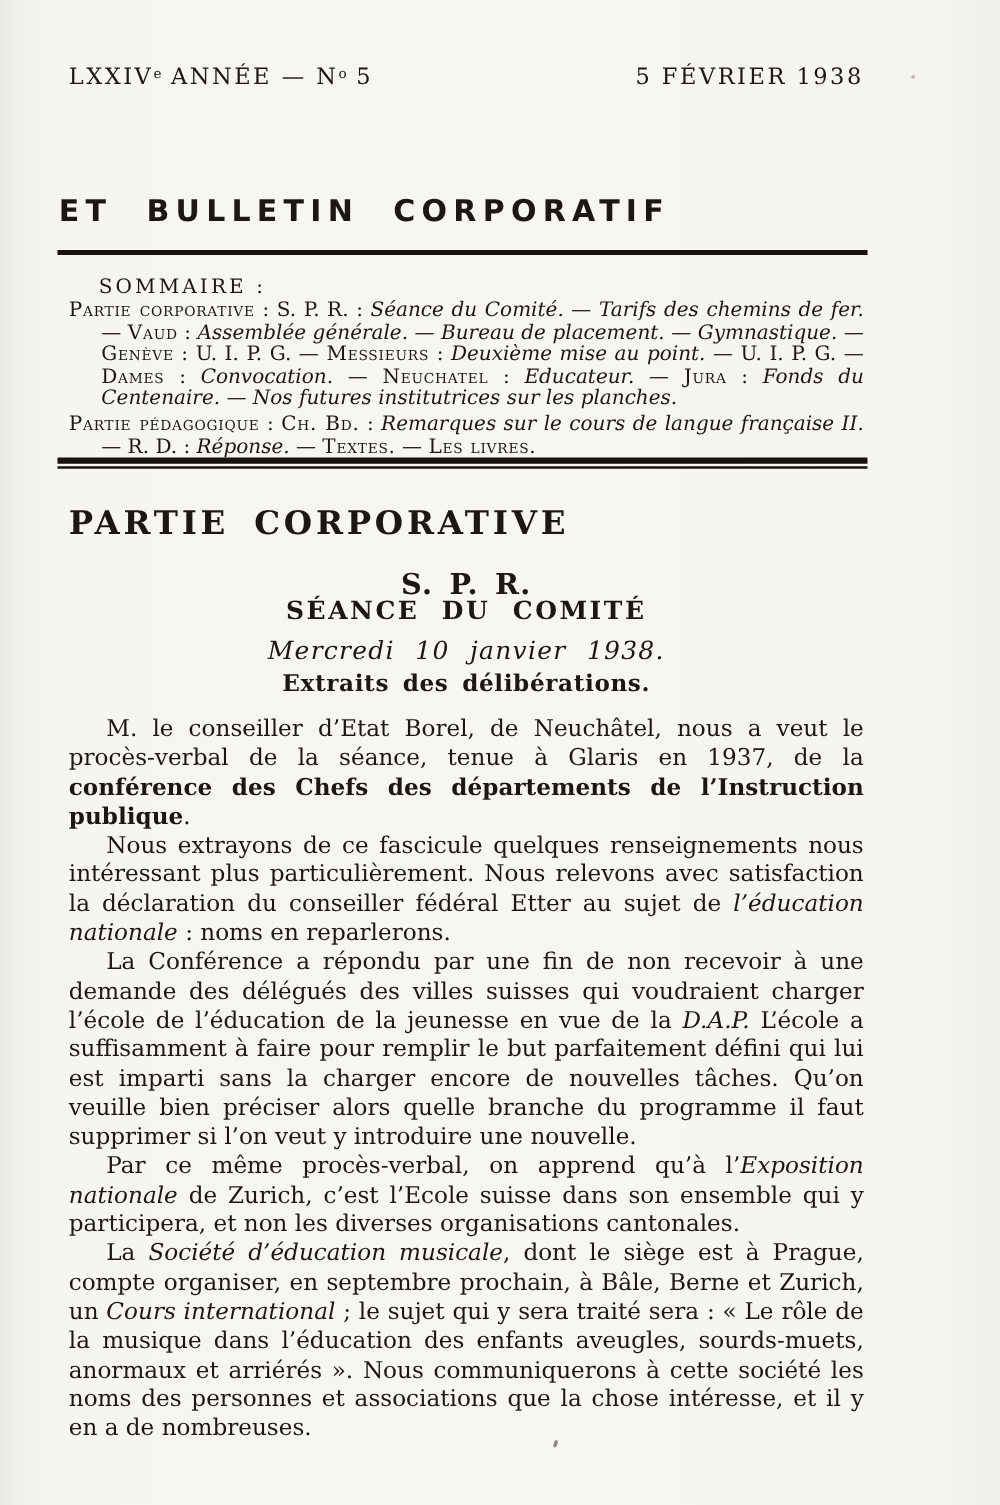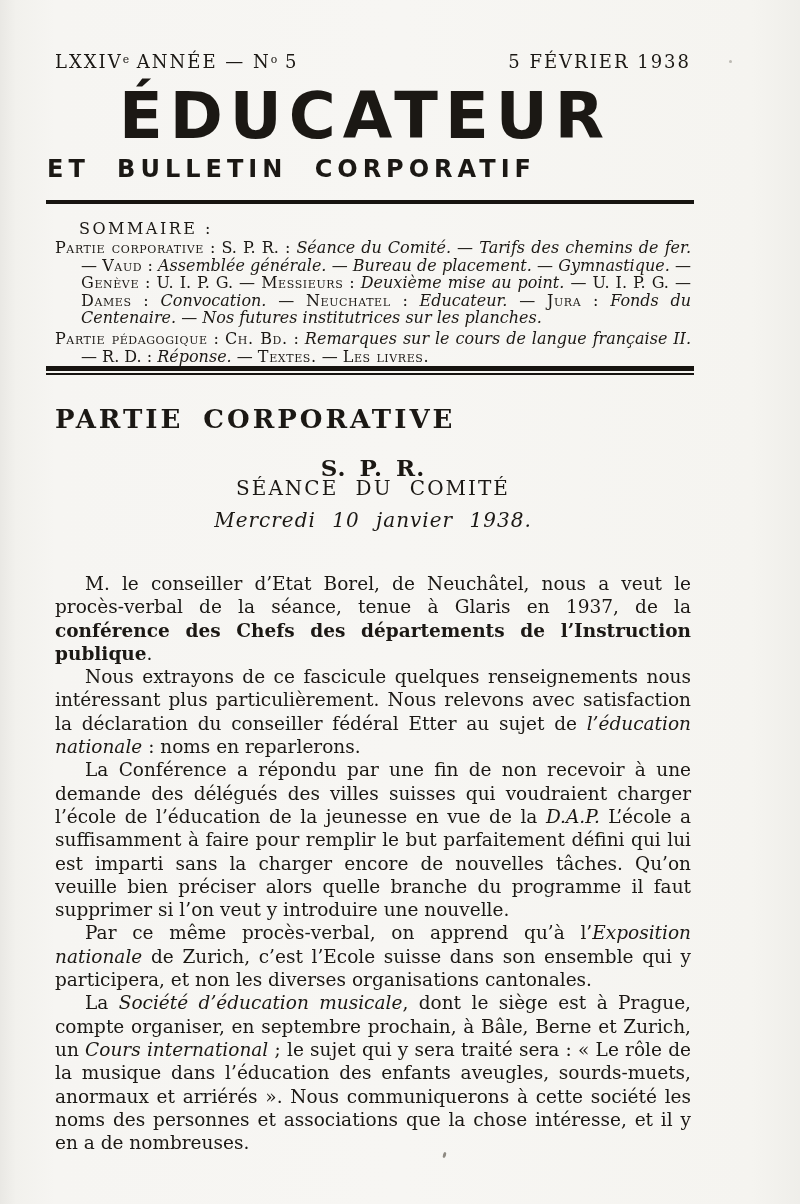--- a/index.html
+++ b/index.html
@@ -33,21 +33,21 @@
   
   .summary-label{top:219px;left:79px;width:612px;font-size:16px;letter-spacing:2.5px;}
   .summary-entries{top:239px;font-size:16px;line-height:17.6px;text-align:justify;}
   .summary-entry{padding-left:26px;text-indent:-26px;margin:0 0 3px 0;}
 
   
   .section-heading{top:404px;font-weight:bold;font-size:26px;letter-spacing:3px;word-spacing:8px;}
 
   
   .article-kicker{top:454px;text-align:center;font-weight:bold;font-size:23px;word-spacing:4px;letter-spacing:1px;}
-  .article-headline{top:476px;text-align:center;font-weight:normal;font-size:20px;letter-spacing:2px;word-spacing:9px;}
+  .article-headline{top:476px;text-align:center;font-weight:bold;font-size:20px;letter-spacing:2px;word-spacing:9px;}
   .article-dateline{top:508px;text-align:center;font-style:italic;font-size:20px;letter-spacing:1px;word-spacing:9px;}
   .article-subhead{top:537px;text-align:center;font-weight:bold;font-size:18.5px;letter-spacing:0.5px;word-spacing:4px;}
 
   
   .article-body{top:572px;font-size:18.5px;line-height:23.3px;text-align:justify;}
   .para{text-indent:30px;margin:0;}
 
   
   .seg-n{}
   .seg-i{font-style:italic;}
@@ -63,39 +63,39 @@
 </head>
 <body>
 
 <div class="page">
 
   <div class="col masthead-row">
     <span><span class="seg-n">LXXIV</span><span class="seg-sup">e</span><span class="seg-n"> ANNÉE — N</span><span class="seg-sup">o</span><span class="seg-n"> 5</span></span>
     <span>5 FÉVRIER 1938</span>
   </div>
 
-  <div class="col journal-title">ÉDUCATEUR</div>
   <div class="col journal-subtitle">ET BULLETIN CORPORATIF</div>
 
   <div class="rule-top"></div>
 
   <div class="col summary-label">SOMMAIRE :</div>
 
   <div class="col summary-entries">
       <div class="summary-entry"><span class="seg-sc">Partie corporative</span><span class="seg-n"> : S. P. R. : </span><span class="seg-i">Séance du Comité.</span><span class="seg-n"> — </span><span class="seg-i">Tarifs des chemins de fer.</span><span class="seg-n"> — </span><span class="seg-sc">Vaud</span><span class="seg-n"> : </span><span class="seg-i">Assemblée générale.</span><span class="seg-n"> — </span><span class="seg-i">Bureau de placement.</span><span class="seg-n"> — </span><span class="seg-i">Gymnastique.</span><span class="seg-n"> — </span><span class="seg-sc">Genève</span><span class="seg-n"> : U. I. P. G. — </span><span class="seg-sc">Messieurs</span><span class="seg-n"> : </span><span class="seg-i">Deuxième mise au point.</span><span class="seg-n"> — U. I. P. G. — </span><span class="seg-sc">Dames</span><span class="seg-n"> : </span><span class="seg-i">Convocation.</span><span class="seg-n"> — </span><span class="seg-sc">Neuchatel</span><span class="seg-n"> : </span><span class="seg-i">Educateur.</span><span class="seg-n"> — </span><span class="seg-sc">Jura</span><span class="seg-n"> : </span><span class="seg-i">Fonds du Centenaire.</span><span class="seg-n"> — </span><span class="seg-i">Nos futures institutrices sur les planches.</span></div>
       <div class="summary-entry"><span class="seg-sc">Partie pédagogique</span><span class="seg-n"> : </span><span class="seg-sc">Ch. Bd.</span><span class="seg-n"> : </span><span class="seg-i">Remarques sur le cours de langue française II.</span><span class="seg-n"> — R. D. : </span><span class="seg-i">Réponse.</span><span class="seg-n"> — </span><span class="seg-sc">Textes.</span><span class="seg-n"> — </span><span class="seg-sc">Les livres.</span></div>
     </div>
 
   <div class="rule-bottom"></div>
 
   <div class="col section-heading">PARTIE CORPORATIVE</div>
 
   <div class="col article-kicker">S. P. R.</div>
   <div class="col article-headline">SÉANCE DU COMITÉ</div>
   <div class="col article-dateline">Mercredi 10 janvier 1938.</div>
+  <div class="col article-subhead">Extraits des délibérations.</div>
 
   <div class="col article-body">
       <div class="para"><span class="seg-n">M. le conseiller d’Etat Borel, de Neuchâtel, nous a veut le procès-verbal de la séance, tenue à Glaris en 1937, de la </span><span class="seg-b">conférence des Chefs des départements de l’Instruction publique</span><span class="seg-n">.</span></div>
       <div class="para"><span class="seg-n">Nous extrayons de ce fascicule quelques renseignements nous intéressant plus particulièrement. Nous relevons avec satisfaction la déclaration du conseiller fédéral Etter au sujet de </span><span class="seg-i">l’éducation nationale</span><span class="seg-n"> : noms en reparlerons.</span></div>
       <div class="para"><span class="seg-n">La Conférence a répondu par une fin de non recevoir à une demande des délégués des villes suisses qui voudraient charger l’école de l’éducation de la jeunesse en vue de la </span><span class="seg-i">D.A.P.</span><span class="seg-n"> L’école a suffisamment à faire pour remplir le but parfaitement défini qui lui est imparti sans la charger encore de nouvelles tâches. Qu’on veuille bien préciser alors quelle branche du programme il faut supprimer si l’on veut y introduire une nouvelle.</span></div>
       <div class="para"><span class="seg-n">Par ce même procès-verbal, on apprend qu’à l’</span><span class="seg-i">Exposition nationale</span><span class="seg-n"> de Zurich, c’est l’Ecole suisse dans son ensemble qui y participera, et non les diverses organisations cantonales.</span></div>
       <div class="para"><span class="seg-n">La </span><span class="seg-i">Société d’éducation musicale</span><span class="seg-n">, dont le siège est à Prague, compte organiser, en septembre prochain, à Bâle, Berne et Zurich, un </span><span class="seg-i">Cours international</span><span class="seg-n"> ; le sujet qui y sera traité sera : « Le rôle de la musique dans l’éducation des enfants aveugles, sourds-muets, anormaux et arriérés ». Nous communiquerons à cette société les noms des personnes et associations que la chose intéresse, et il y en a de nombreuses.</span></div>
     </div>
 
   <div class="speck speck-a"></div>

